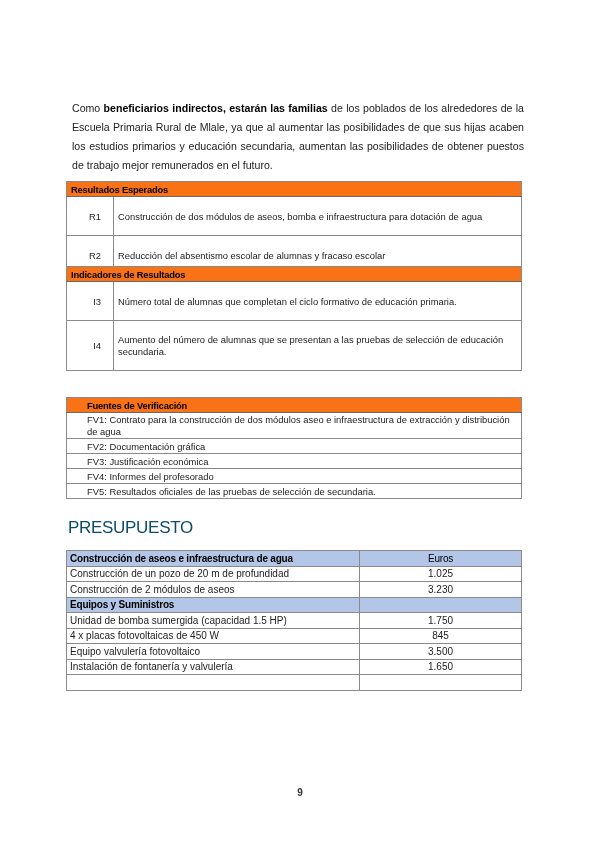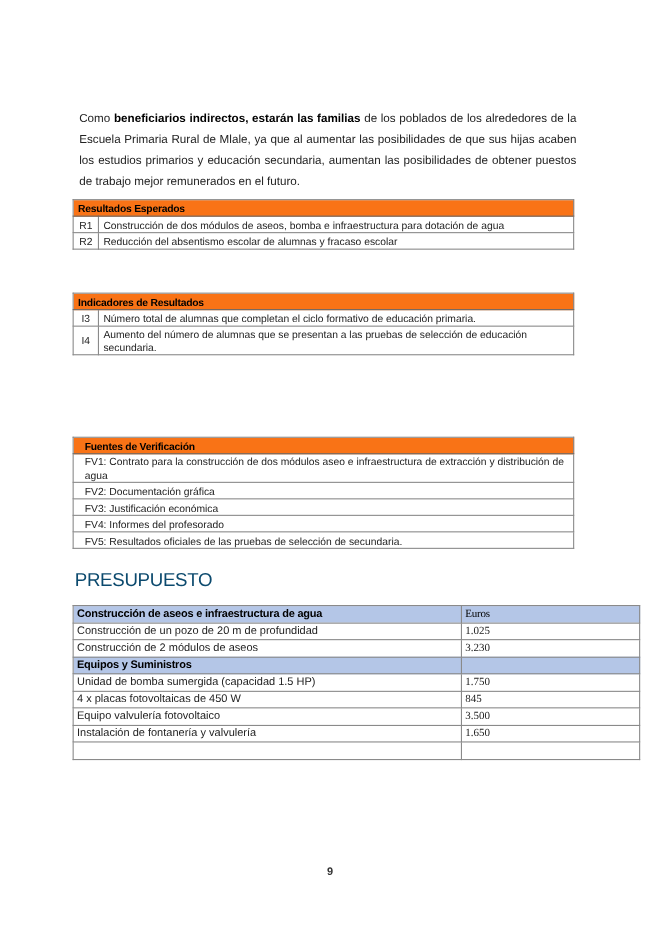--- a/index.html
+++ b/index.html
@@ -16,40 +16,40 @@
 
     table.tbl {
       position: absolute; left: 66px; width: 456px;
       border-collapse: collapse; font-size: 9.4px; color: #222;
     }
     table.tbl td { border: 1px solid #8a8a8a; padding: 0 4px; vertical-align: middle; }
     table.tbl tr.head td {
       background: #f97316; font-weight: bold; color: #000;
       border-bottom: 1px solid #6a6a6a; height: 14px; letter-spacing: -0.2px;
     }
-    table.tbl td.code { width: 22px; text-align: center; padding: 0; }
+    table.tbl td.code { width: 22px; text-align: right; padding: 12px; }
     table.tbl tr.r td { height: 14px; }
     table.tbl tr.r2 td { height: 25px; line-height: 12px; }
 
     #t-results { top: 181px; }
     #t-indicators { top: 266px; }
     #t-sources { top: 397px; }
-    #t-sources td { padding-left: 10px; }
+    #t-sources td { padding-left: 20px; }
 
     .section-title {
       position: absolute; left: 68px; top: 518px;
       font-size: 17px; color: #0c4a6e; letter-spacing: -0.3px;
     }
 
     table.budget {
-      position: absolute; left: 66px; top: 550px; width: 516px;
+      position: absolute; left: 66px; top: 550px; width: 456px;
       border-collapse: collapse; font-size: 10px; color: #222;
     }
     table.budget td { border: 1px solid #8a8a8a; padding: 0 3px; height: 14.5px; }
-    table.budget td.amt { width: 155px; text-align: left; font-family: Liberation Serif, serif; }
+    table.budget td.amt { width: 155px; text-align: center; }
     table.budget tr.cat td { background: #b4c6e7; font-weight: bold; color: #000; letter-spacing: -0.2px; }
     table.budget tr.cat td.amt { font-weight: normal; }
     table.budget tr.blank td { height: 15px; }
     table.budget tr.total td { background: #d9dff3; font-weight: bold; color: #000; height: 15px; border-bottom: 1px solid #6a6a6a; letter-spacing: -0.3px; }
 
     .page-num {
       position: absolute; left: 0; width: 600px; top: 787px; text-align: center;
       font-size: 10px; font-weight: bold; color: #333;
     }
   </style>

